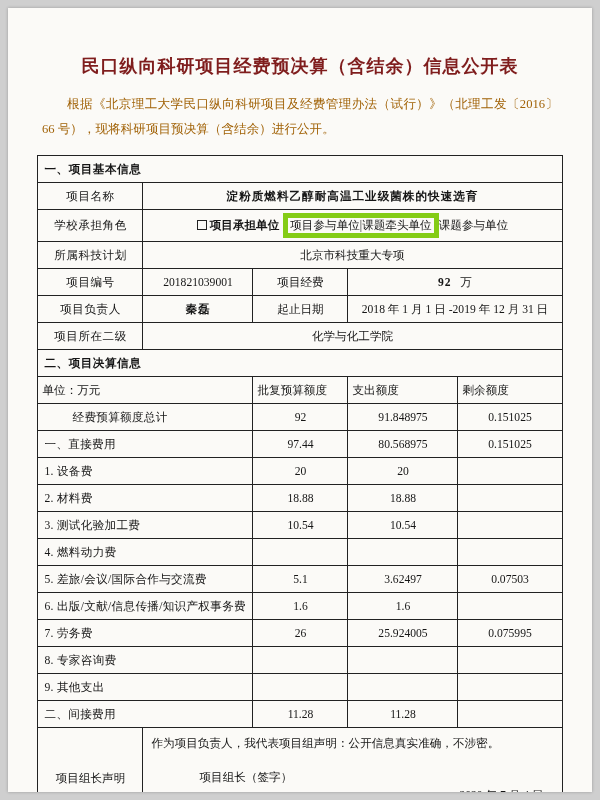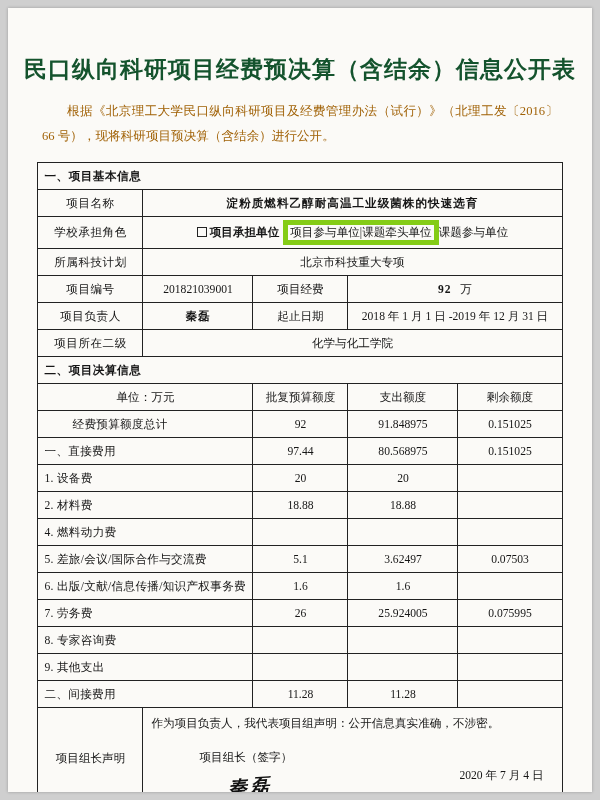--- a/index.html
+++ b/index.html
@@ -18,25 +18,25 @@
     left: 8px;
     top: 8px;
     width: 584px;
     height: 784px;
     background: #fbfaf7;
     box-shadow: 0 0 3px rgba(0,0,0,0.25);
     overflow: hidden;
   }
   .doc-title {
     text-align: center;
-    font-size: 23px;
+    font-size: 18px;
     font-weight: bold;
     letter-spacing: 1px;
     margin-top: 46px;
-    color: #14532d;
+    color: #7f1d1d;
   }
   .intro {
     margin: 14px 34px 0 34px;
     font-size: 12.6px;
     line-height: 1.95;
     text-align: justify;
     text-indent: 25px;
     color: #a16207;
   }
   table.main {
@@ -63,21 +63,20 @@
     text-align: center;
     letter-spacing: 0.5px;
   }
   .ctr { text-align: center; }
   .hand {
     font-family: "Liberation Serif", serif;
     font-weight: bold;
     letter-spacing: 1px;
   }
   .colhead {
-    text-align: center;
     font-size: 12px;
   }
   .rowlabel {
     text-align: left;
     padding-left: 6px !important;
     letter-spacing: 0.3px;
   }
   .rowlabel.indent {
     padding-left: 34px !important;
   }
@@ -213,20 +212,26 @@
     <tr>
       <td colspan="2" class="rowlabel">1. 设备费</td>
       <td class="ctr">20</td>
       <td class="ctr">20</td>
       <td class="ctr"></td>
     </tr>
     <tr>
       <td colspan="2" class="rowlabel">2. 材料费</td>
       <td class="ctr">18.88</td>
       <td class="ctr">18.88</td>
+      <td class="ctr"></td>
+    </tr>
+    <tr>
+      <td colspan="2" class="rowlabel">3. 测试化验加工费</td>
+      <td class="ctr">10.54</td>
+      <td class="ctr">10.54</td>
       <td class="ctr"></td>
     </tr>
     <tr>
       <td colspan="2" class="rowlabel">4. 燃料动力费</td>
       <td class="ctr"></td>
       <td class="ctr"></td>
       <td class="ctr"></td>
     </tr>
     <tr>
       <td colspan="2" class="rowlabel tall">5. 差旅/会议/国际合作与交流费</td>

